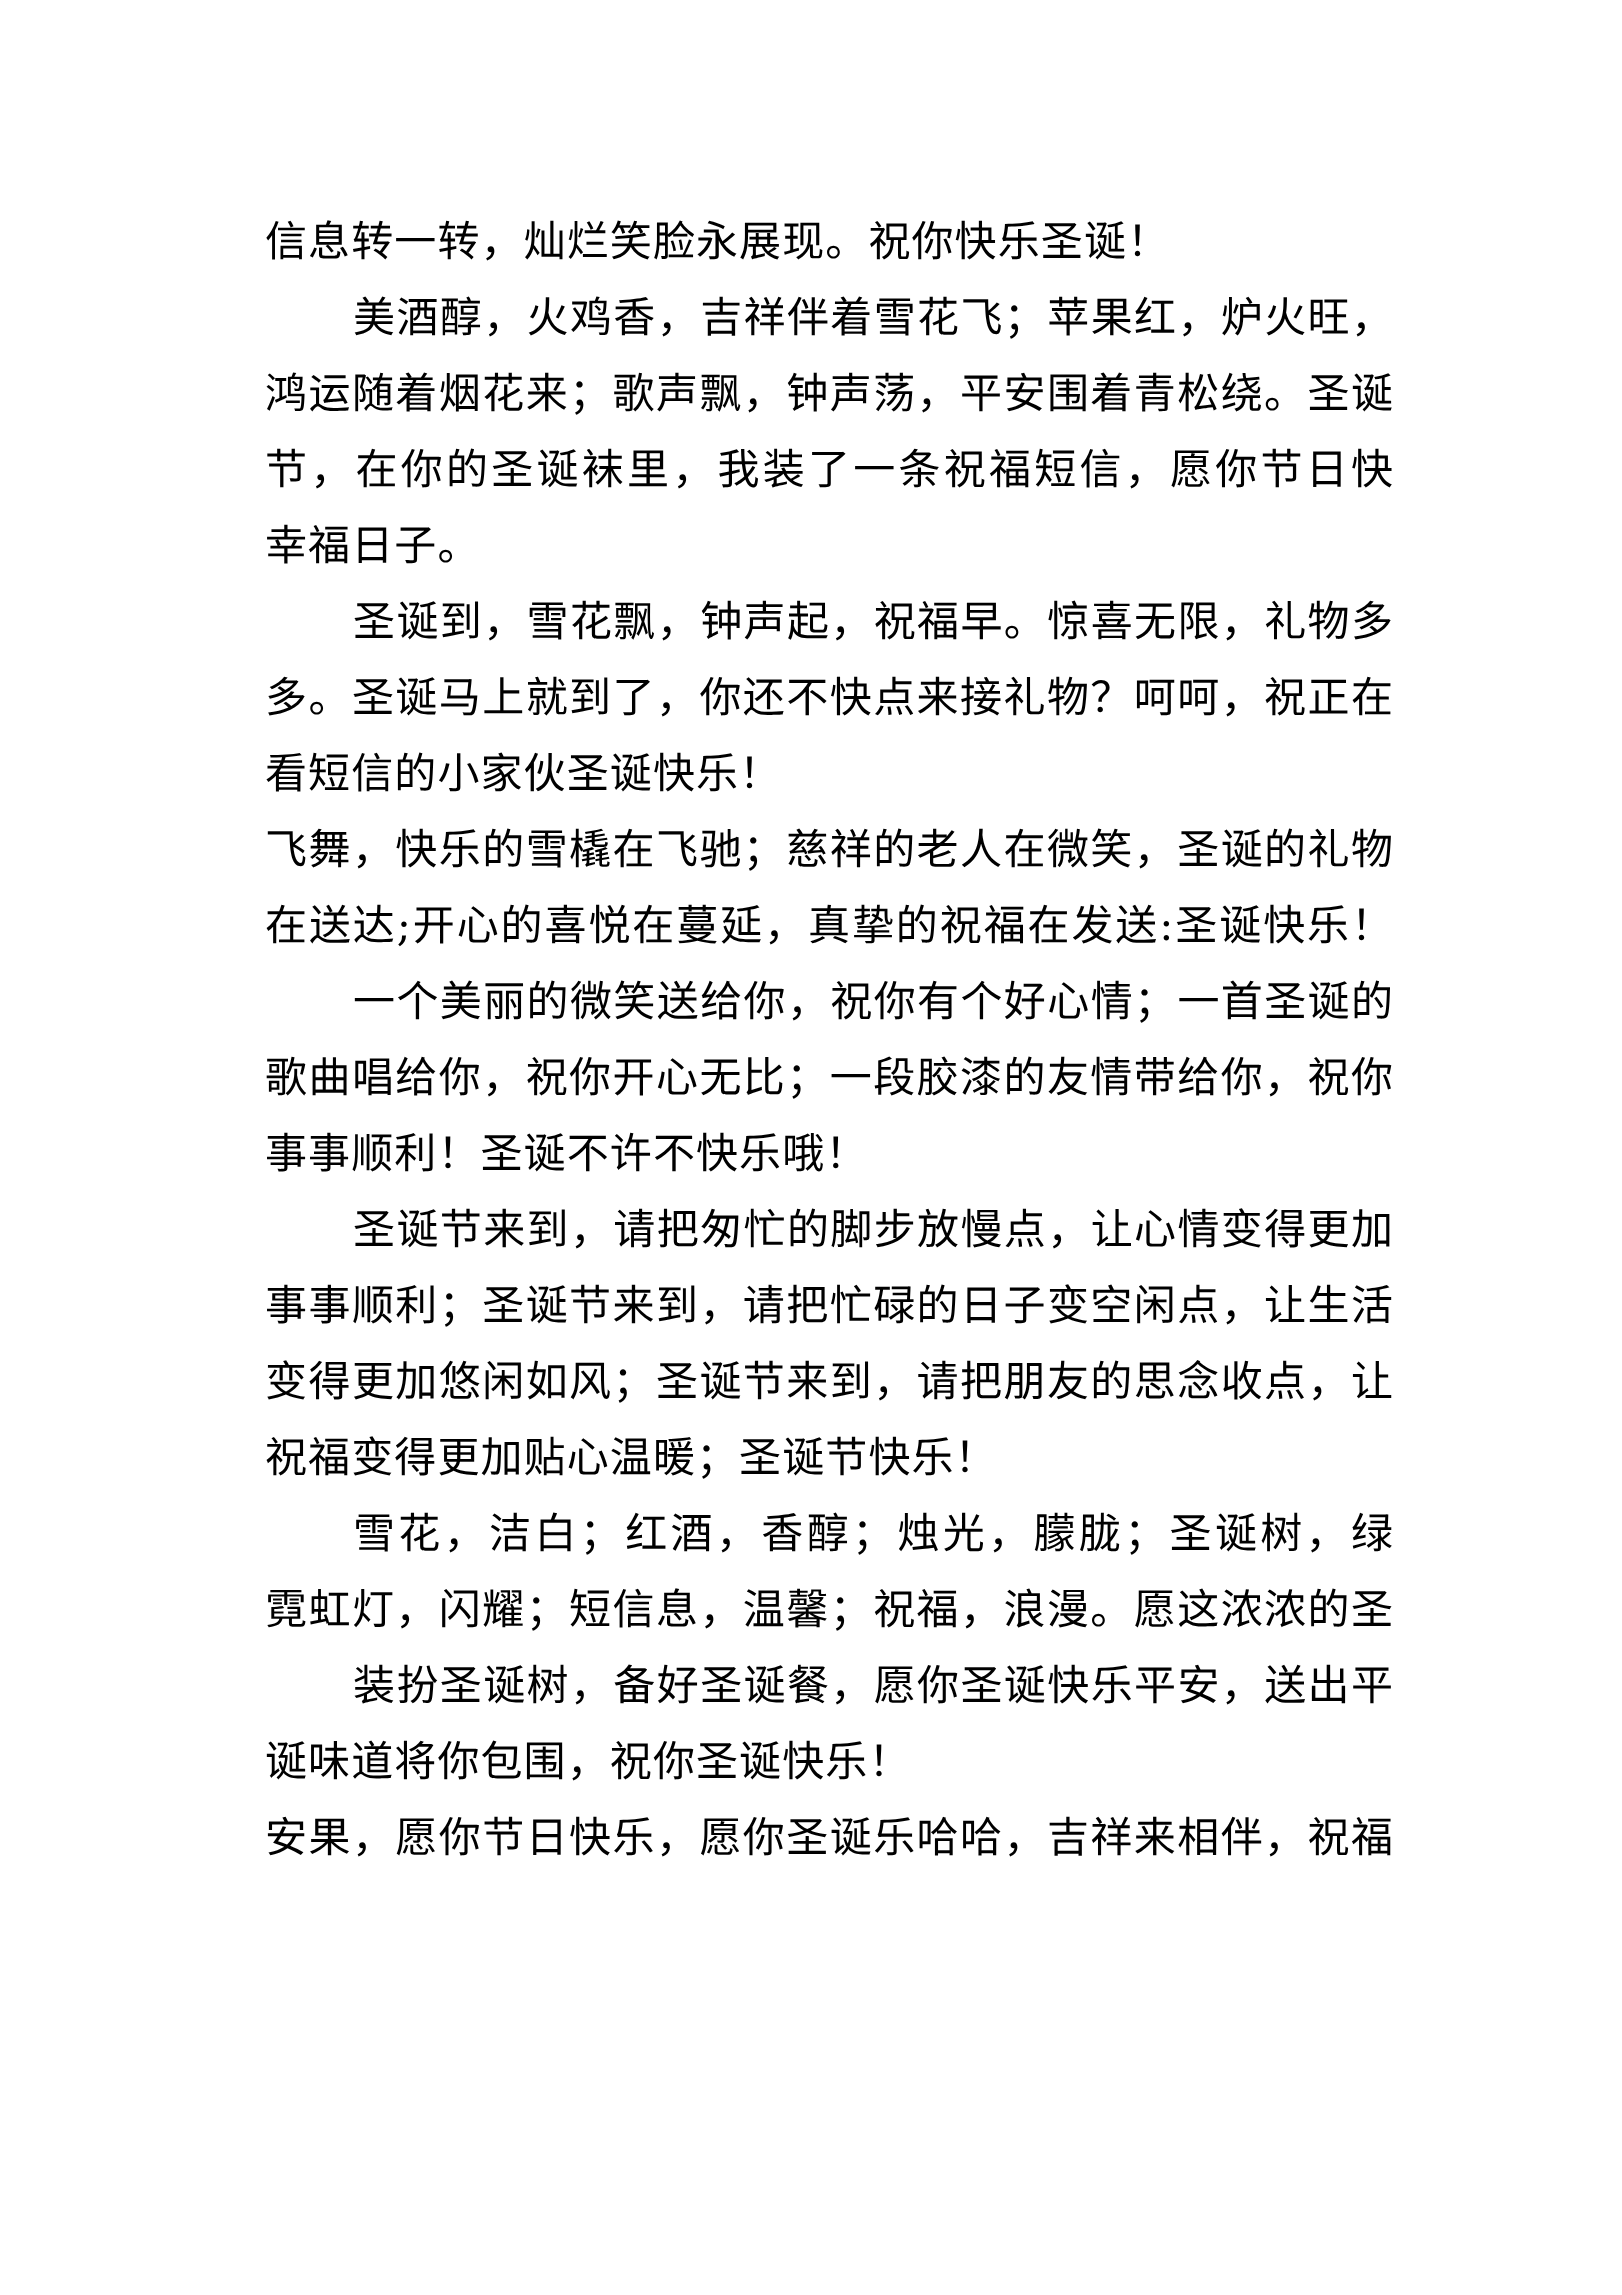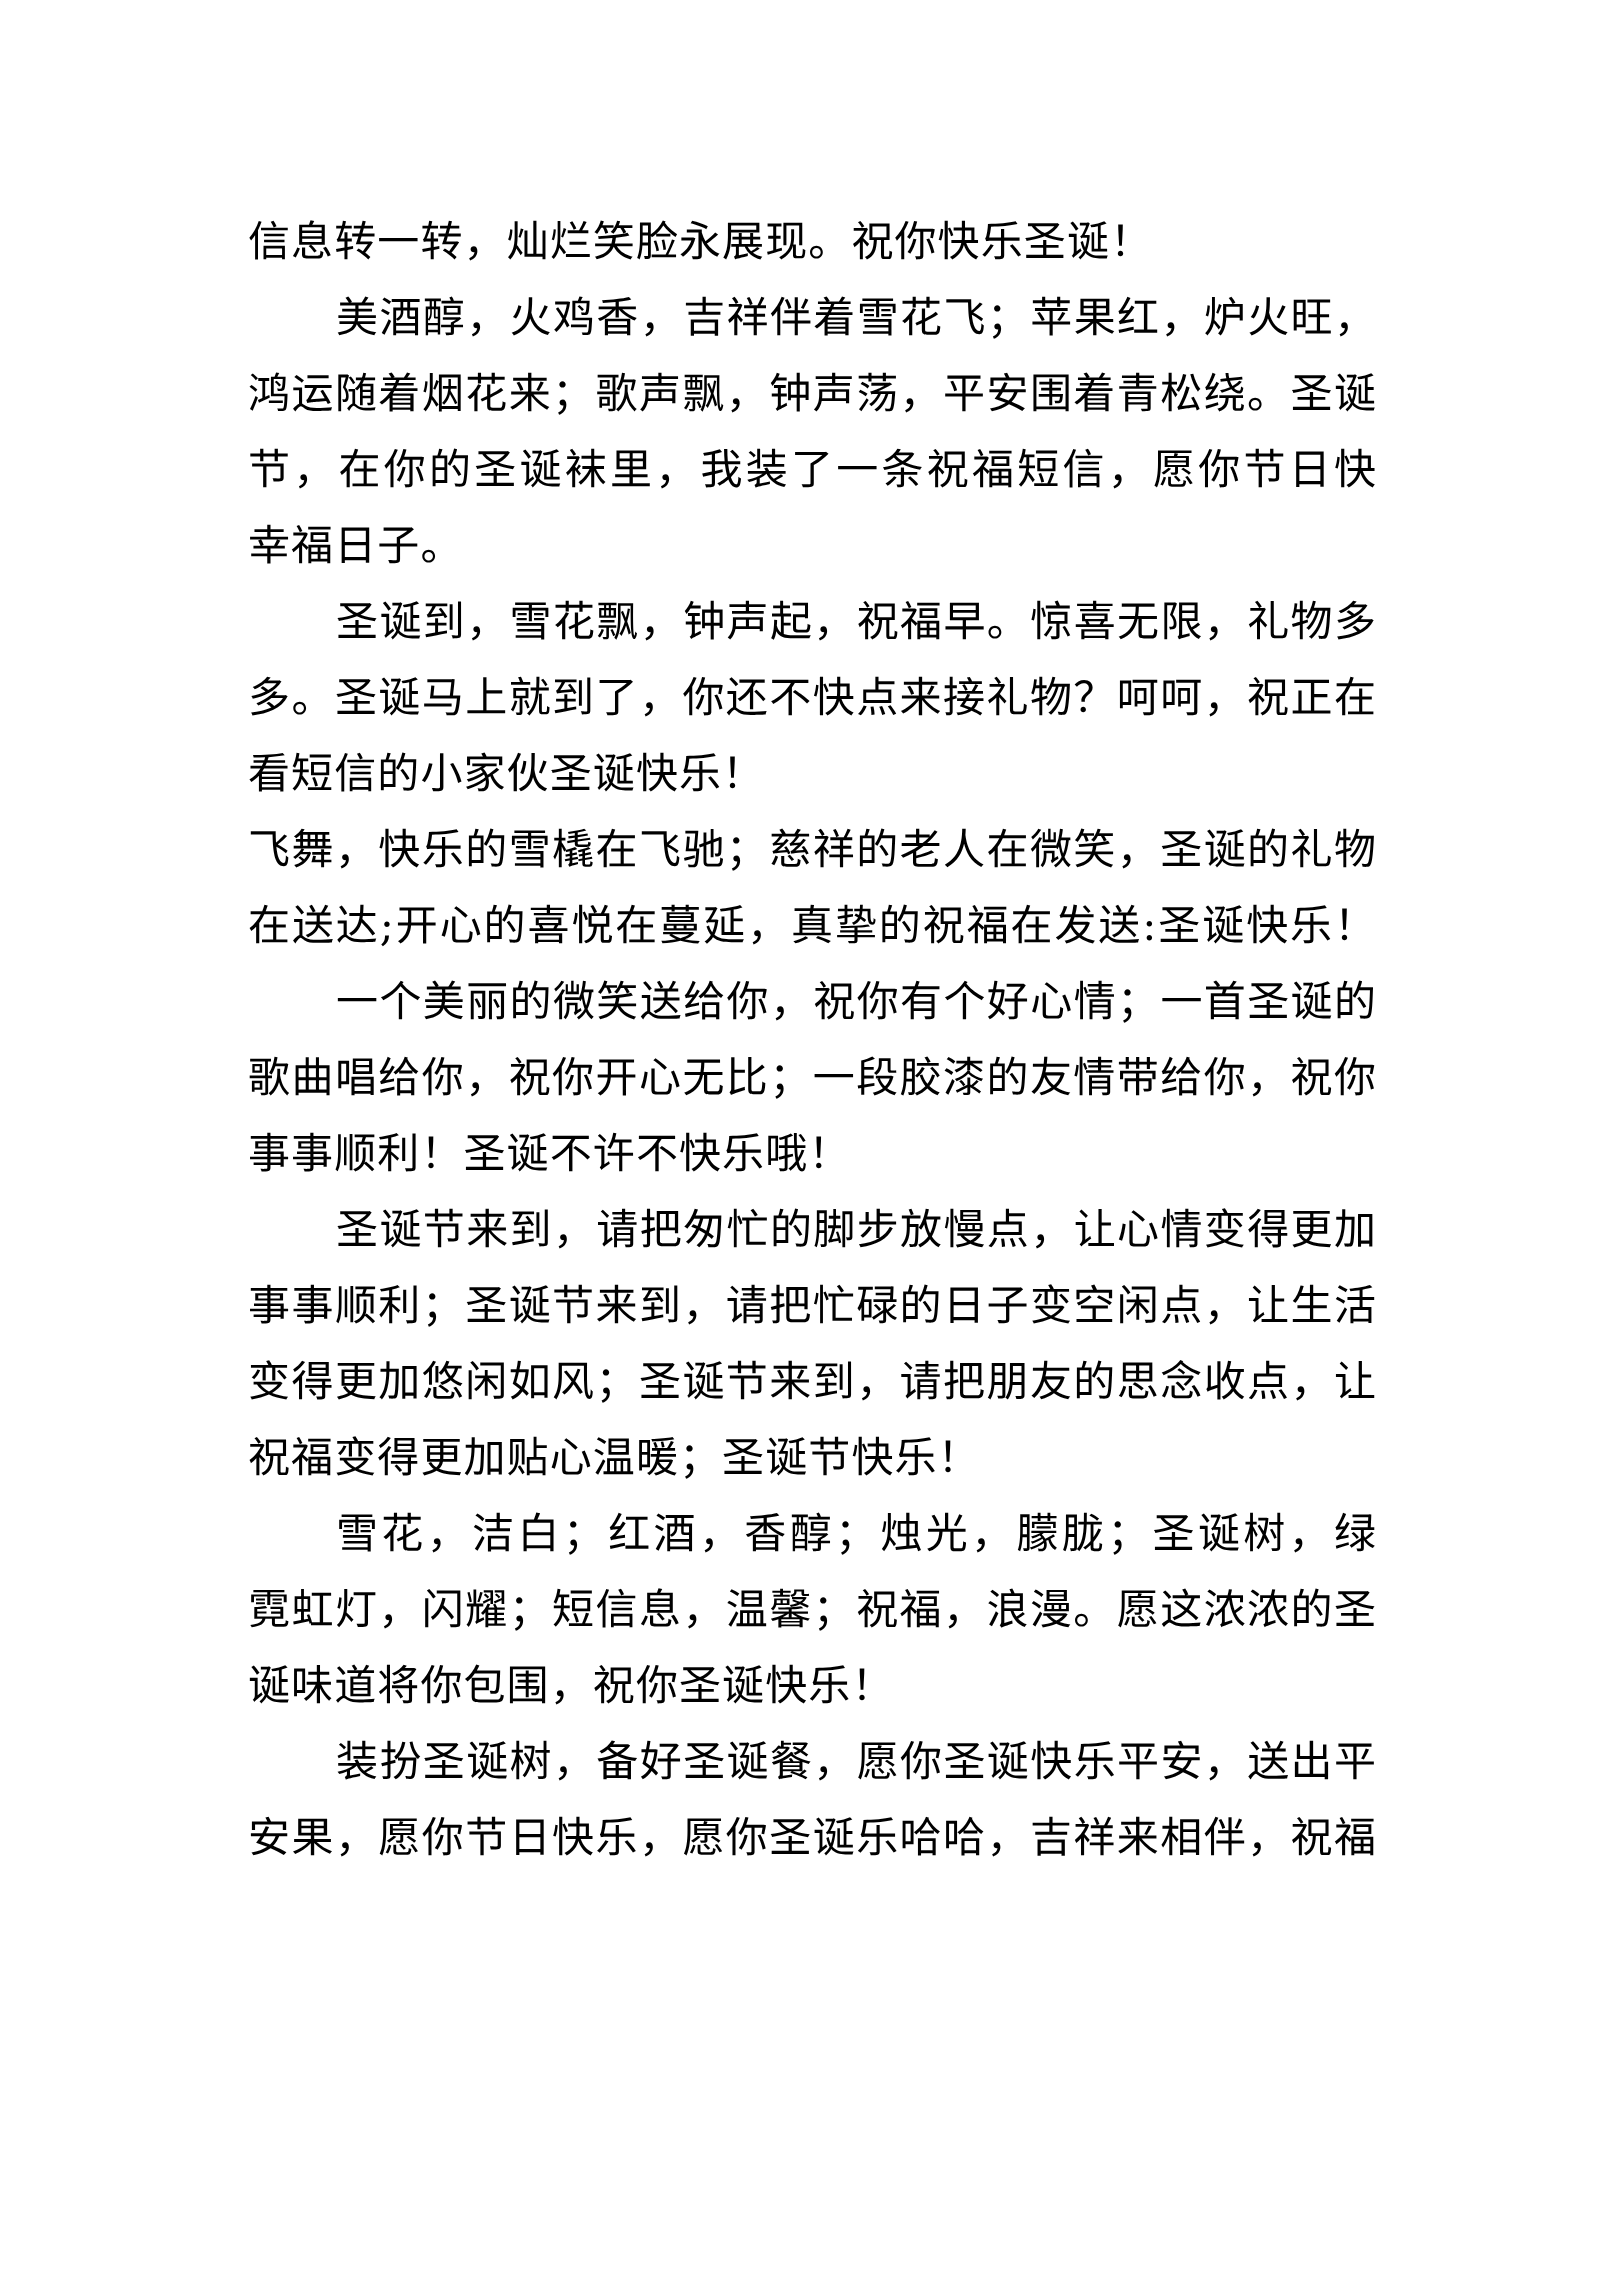--- a/index.html
+++ b/index.html
@@ -17,21 +17,21 @@
     top: 0;
     left: 0;
     width: 1623px;
     height: 2295px;
     background: #ffffff;
     color: #000000;
     overflow: hidden;
   }
   .textblock {
     position: absolute;
-    left: 248px;
+    left: 265px;
     top: 204px;
     width: 1128px;
   }
   .line {
     font-size: 42px;
     line-height: 76px;
     height: 76px;
     overflow: hidden;
     color: #000000;
     text-align: left;
@@ -70,18 +70,18 @@
     <div class="line justify">在送达;开心的喜悦在蔓延，真挚的祝福在发送:圣诞快乐！</div>
     <div class="line justify indent">一个美丽的微笑送给你，祝你有个好心情；一首圣诞的</div>
     <div class="line justify">歌曲唱给你，祝你开心无比；一段胶漆的友情带给你，祝你</div>
     <div class="line end">事事顺利！圣诞不许不快乐哦！</div>
     <div class="line justify indent">圣诞节来到，请把匆忙的脚步放慢点，让心情变得更加</div>
     <div class="line justify">事事顺利；圣诞节来到，请把忙碌的日子变空闲点，让生活</div>
     <div class="line justify">变得更加悠闲如风；圣诞节来到，请把朋友的思念收点，让</div>
     <div class="line end">祝福变得更加贴心温暖；圣诞节快乐！</div>
     <div class="line justify indent">雪花，洁白；红酒，香醇；烛光，朦胧；圣诞树，绿绿；</div>
     <div class="line justify">霓虹灯，闪耀；短信息，温馨；祝福，浪漫。愿这浓浓的圣</div>
+    <div class="line justify indent">装扮圣诞树，备好圣诞餐，愿你圣诞快乐平安，送出平</div>
     <div class="line end">诞味道将你包围，祝你圣诞快乐！</div>
-    <div class="line justify indent">装扮圣诞树，备好圣诞餐，愿你圣诞快乐平安，送出平</div>
     <div class="line justify">安果，愿你节日快乐，愿你圣诞乐哈哈，吉祥来相伴，祝福来</div>
   </div>
 </div>
 
 
 </body></html>

